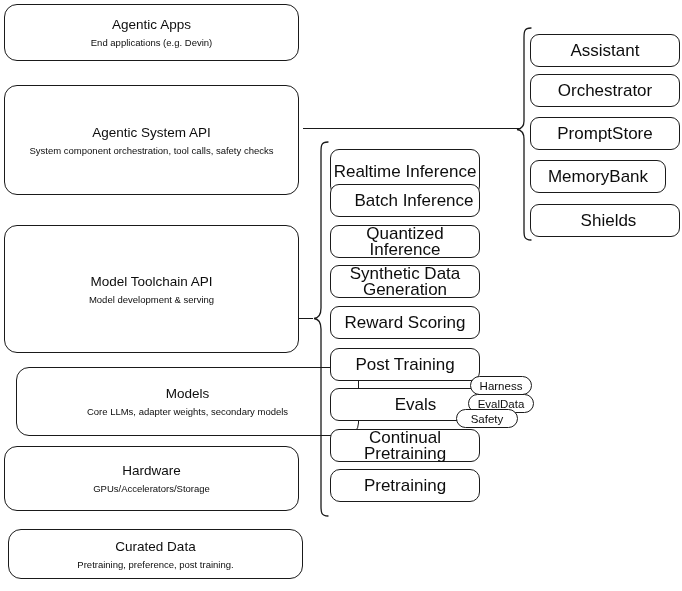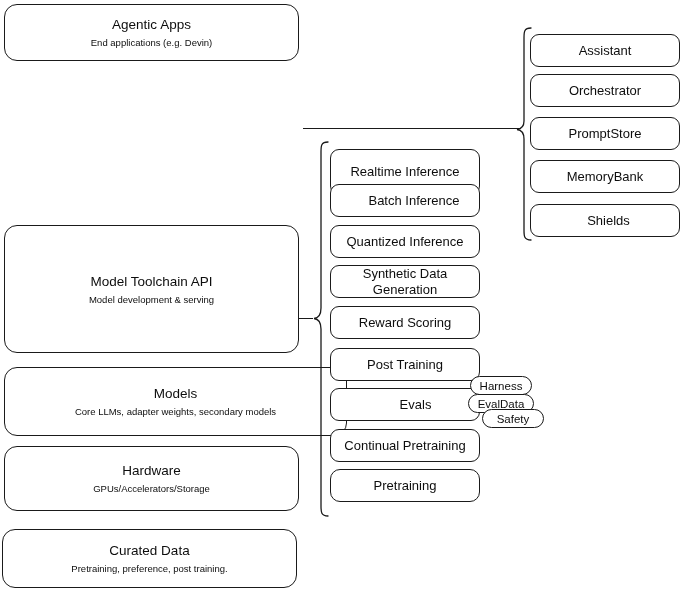--- a/index.html
+++ b/index.html
@@ -40,21 +40,21 @@
   .layer .subtitle {
     font-size: 9.5px;
     line-height: 13px;
     color: #0d0d0d;
     margin-top: 3px;
   }
   .cap {
     border-radius: 9px;
   }
   .cap .title {
-    font-size: 13px;
+    font-size: 17px;
     line-height: 16px;
     color: #0d0d0d;
   }
   .pill {
     border-radius: 11px;
     height: 19px;
     z-index: 5;
   }
   .pill .title {
     font-size: 11.5px;
@@ -79,37 +79,41 @@
 </head>
 <body>
 
 <div id="canvas">
 
   <div class="node layer" id="layer-0" style="left: 4px; top: 4px; width: 295px; height: 57px;">
     <div class="title">Agentic Apps</div>
     <div class="subtitle">End applications (e.g. Devin)</div>
   </div>
 
+  <div class="node layer" id="layer-1" style="left: 4px; top: 85px; width: 295px; height: 110px;">
+    <div class="title">Agentic System API</div>
+    <div class="subtitle">System component orchestration, tool calls, safety checks</div>
+  </div>
 
   <div class="node layer" id="layer-2" style="left: 4px; top: 225px; width: 295px; height: 128px;">
     <div class="title">Model Toolchain API</div>
     <div class="subtitle">Model development &amp; serving</div>
   </div>
 
-  <div class="node layer" id="layer-3" style="left: 4px; top: 367px; width: 343px; height: 69px;">
+  <div class="node layer" id="layer-3" style="left: 16px; top: 367px; width: 343px; height: 69px;">
     <div class="title">Models</div>
     <div class="subtitle">Core LLMs, adapter weights, secondary models</div>
   </div>
 
   <div class="node layer" id="layer-4" style="left: 4px; top: 446px; width: 295px; height: 65px;">
     <div class="title">Hardware</div>
     <div class="subtitle">GPUs/Accelerators/Storage</div>
   </div>
 
-  <div class="node layer" id="layer-5" style="left: 2px; top: 529px; width: 295px; height: 59px;">
+  <div class="node layer" id="layer-5" style="left: 8px; top: 529px; width: 295px; height: 50px;">
     <div class="title">Curated Data</div>
     <div class="subtitle">Pretraining, preference, post training.</div>
   </div>
 
   <div class="connector" id="conn-0" style="left: 303px; top: 128px; width: 218px;"></div>
   <div class="connector" id="conn-1" style="left: 299px; top: 318px; width: 14px;"></div>
 
   <div class="brace" id="brace-mid" style="left:313px; top:141px;">
     <svg width="16" height="376" viewBox="0 0 16 376" fill="none">
       <path d="M15 1 C8 1 8 5 8 11 L8 167 C8 174 5 177 1 177.5 C5 178 8 181 8 188 L8 365 C8 371 8 375 15 375" stroke="#1a1a1a" stroke-width="1.3" fill="none" stroke-linecap="round"></path>
@@ -149,33 +153,33 @@
   <div class="node cap" id="cap-8" style="left: 330px; top: 469px; width: 150px; height: 33px; border-radius: 10px;">
     <div class="title">Pretraining</div>
   </div>
 
   <div class="node pill" id="pill-0" style="left: 470px; top: 376px; width: 62px;">
     <div class="title">Harness</div>
   </div>
   <div class="node pill" id="pill-1" style="left: 468px; top: 394px; width: 66px;">
     <div class="title">EvalData</div>
   </div>
-  <div class="node pill" id="pill-2" style="left: 482px; top: 409px; width: 62px;">
+  <div class="node pill" id="pill-2" style="left: 456px; top: 409px; width: 62px;">
     <div class="title">Safety</div>
   </div>
 
   <div class="node cap" id="sys-0" style="left: 530px; top: 34px; width: 150px; height: 33px;">
     <div class="title">Assistant</div>
   </div>
   <div class="node cap" id="sys-1" style="left: 530px; top: 74px; width: 150px; height: 33px;">
     <div class="title">Orchestrator</div>
   </div>
   <div class="node cap" id="sys-2" style="left: 530px; top: 117px; width: 150px; height: 33px;">
     <div class="title">PromptStore</div>
   </div>
-  <div class="node cap" id="sys-3" style="left: 530px; top: 160px; width: 150px; height: 33px;">
+  <div class="node cap" id="sys-3" style="left: 530px; top: 160px; width: 136px; height: 33px;">
     <div class="title">MemoryBank</div>
   </div>
   <div class="node cap" id="sys-4" style="left: 530px; top: 204px; width: 150px; height: 33px; padding-left: 7px;">
     <div class="title">Shields</div>
   </div>
 
 </div>
 
 </body></html>

